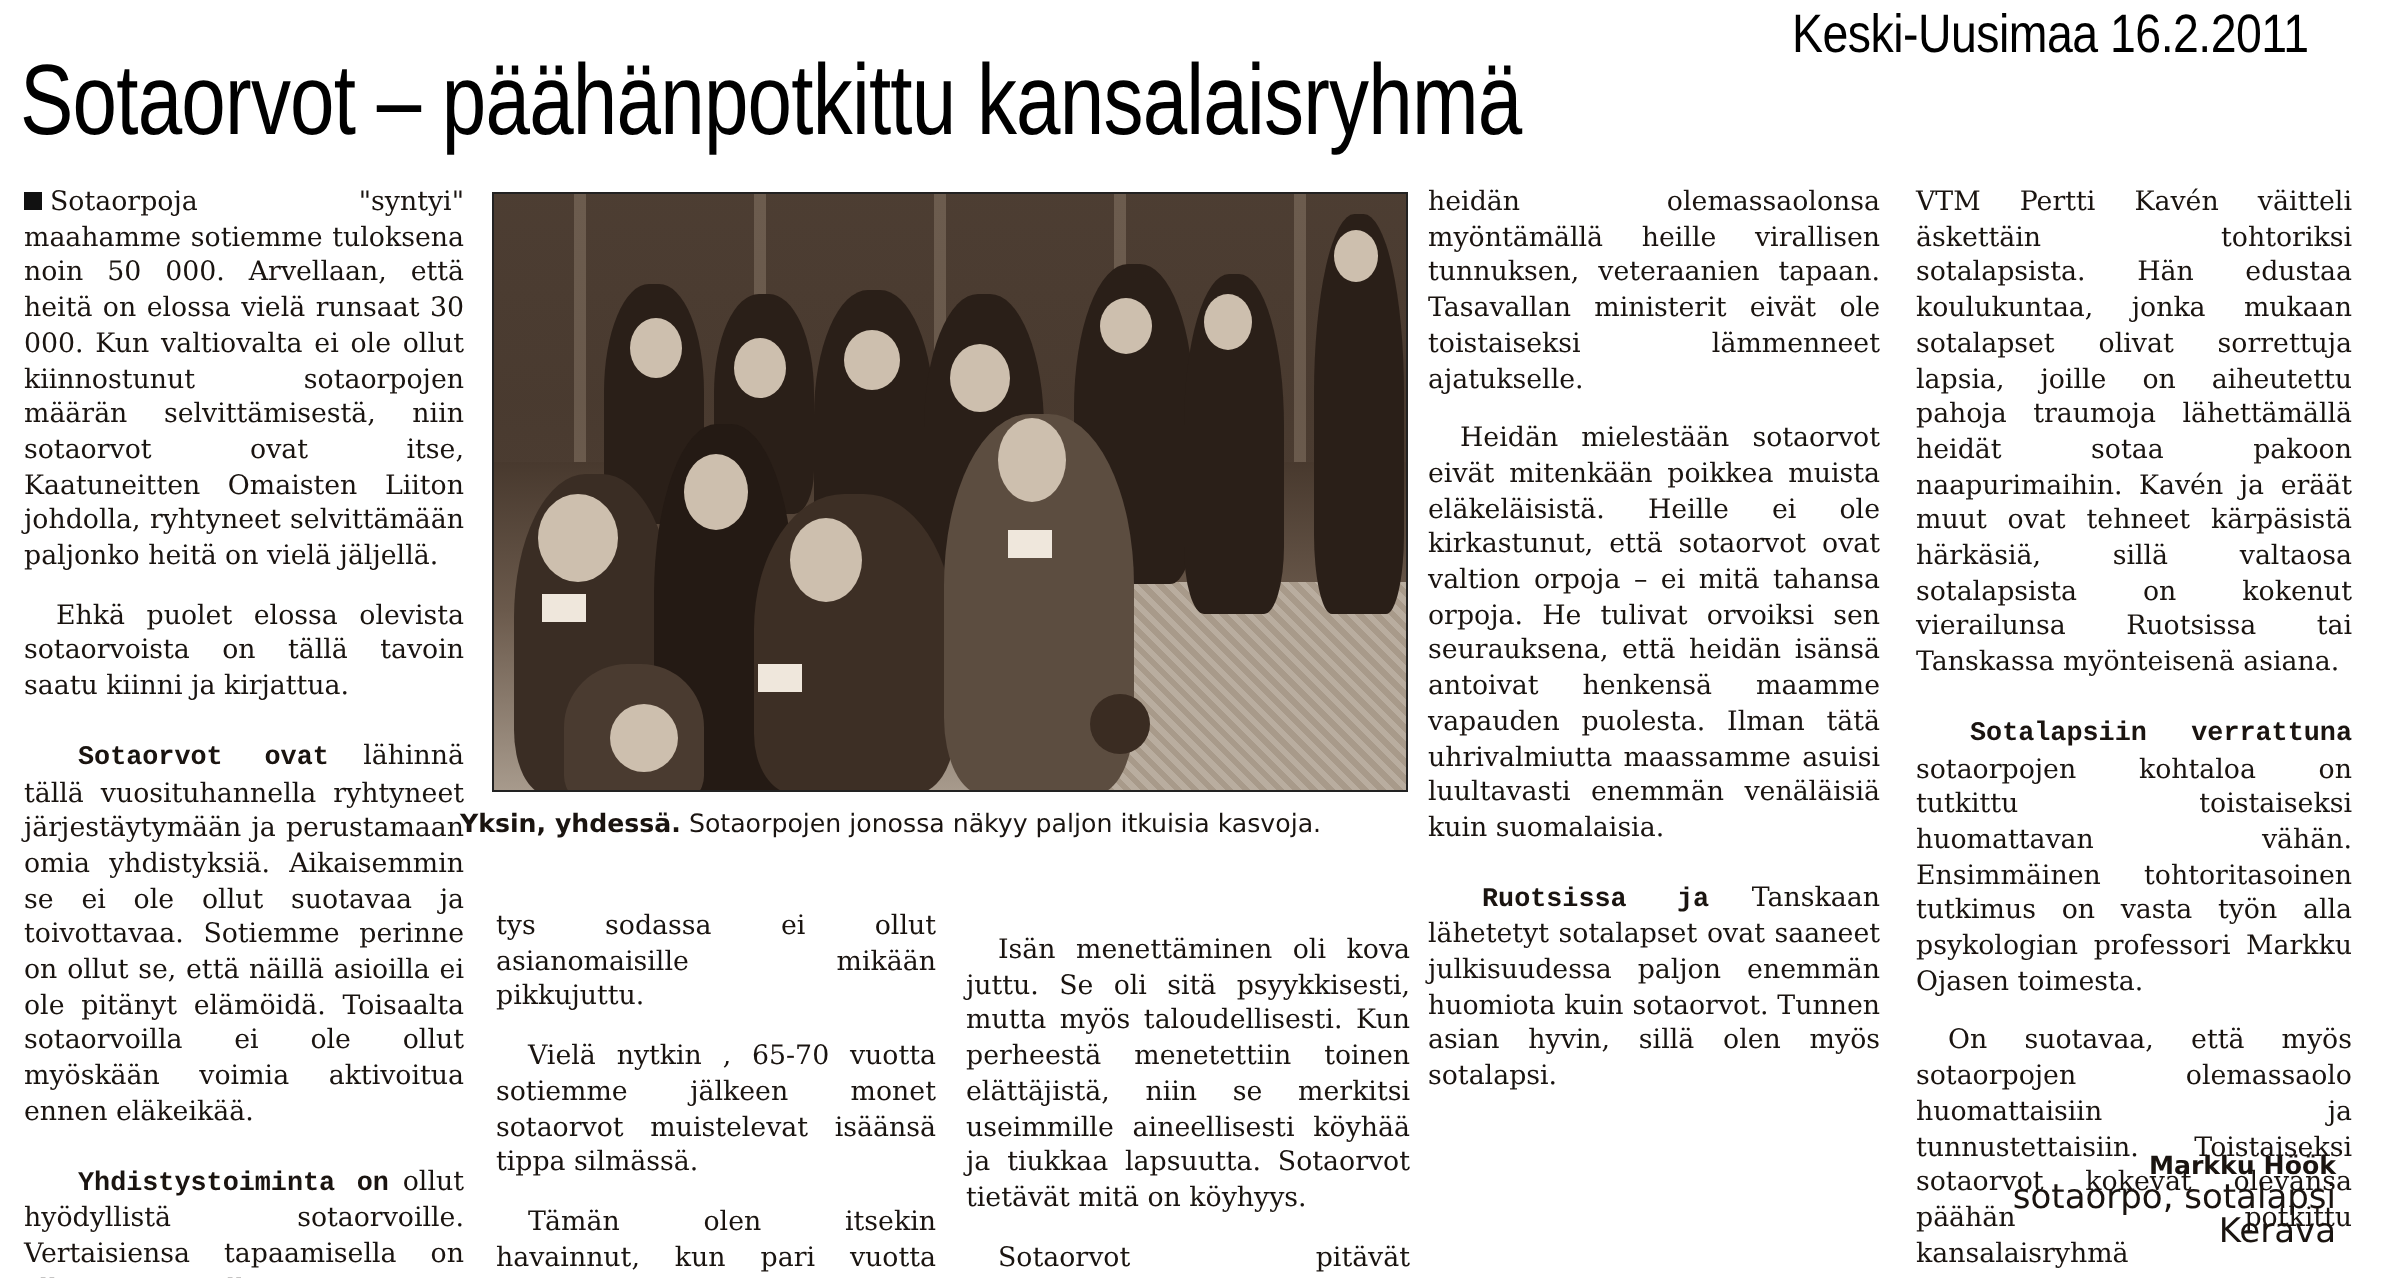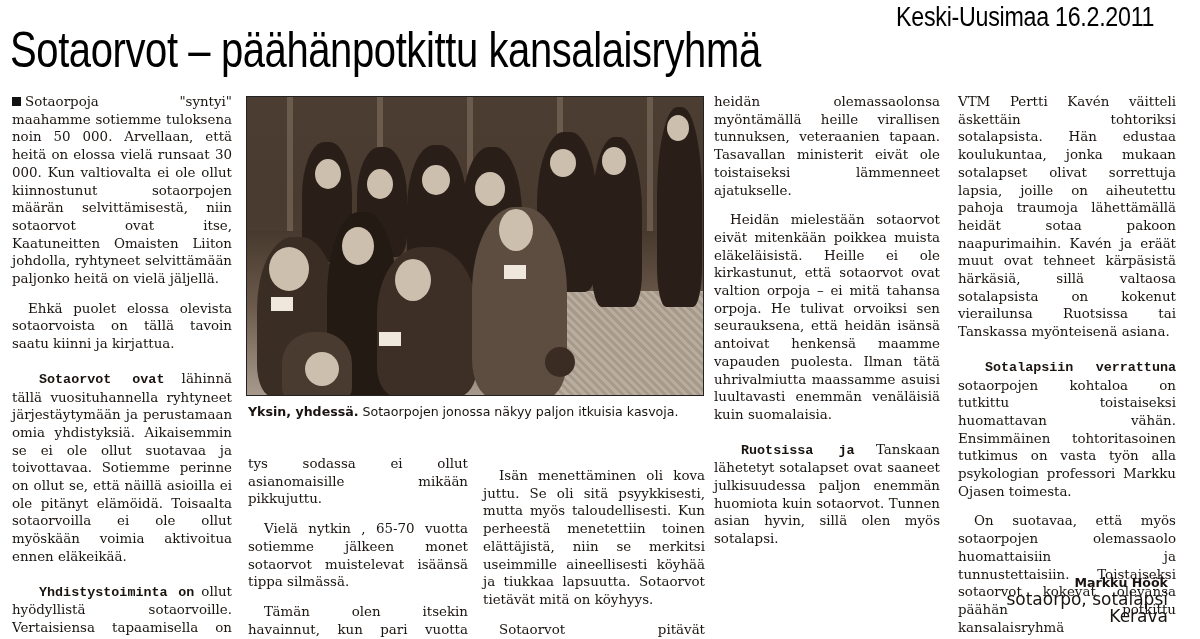--- a/index.html
+++ b/index.html
@@ -64,21 +64,21 @@
       background: #2a1f18;
     }
     .photo .face {
       position: absolute; border-radius: 50%;
       background: #cdbfae;
     }
     .photo .tag {
       position: absolute; background: #efe7dc; width: 22px; height: 14px;
     }
     .caption {
-      position: absolute; left: 248px; top: 404px; width: 460px;
+      position: absolute; left: 230px; top: 404px; width: 460px;
       font-family: "DejaVu Sans", sans-serif; font-size: 12.6px; line-height: 16px;
       text-align: justify;
     }
     .caption .cap-lead { font-weight: bold; }
     .signature {
       position: absolute; right: 32px; top: 574px; text-align: right;
       font-family: "DejaVu Sans", sans-serif;
     }
     .signature .name { font-weight: bold; font-size: 12.6px; line-height: 17px; }
     .signature .sub { font-size: 17px; line-height: 17px; }

